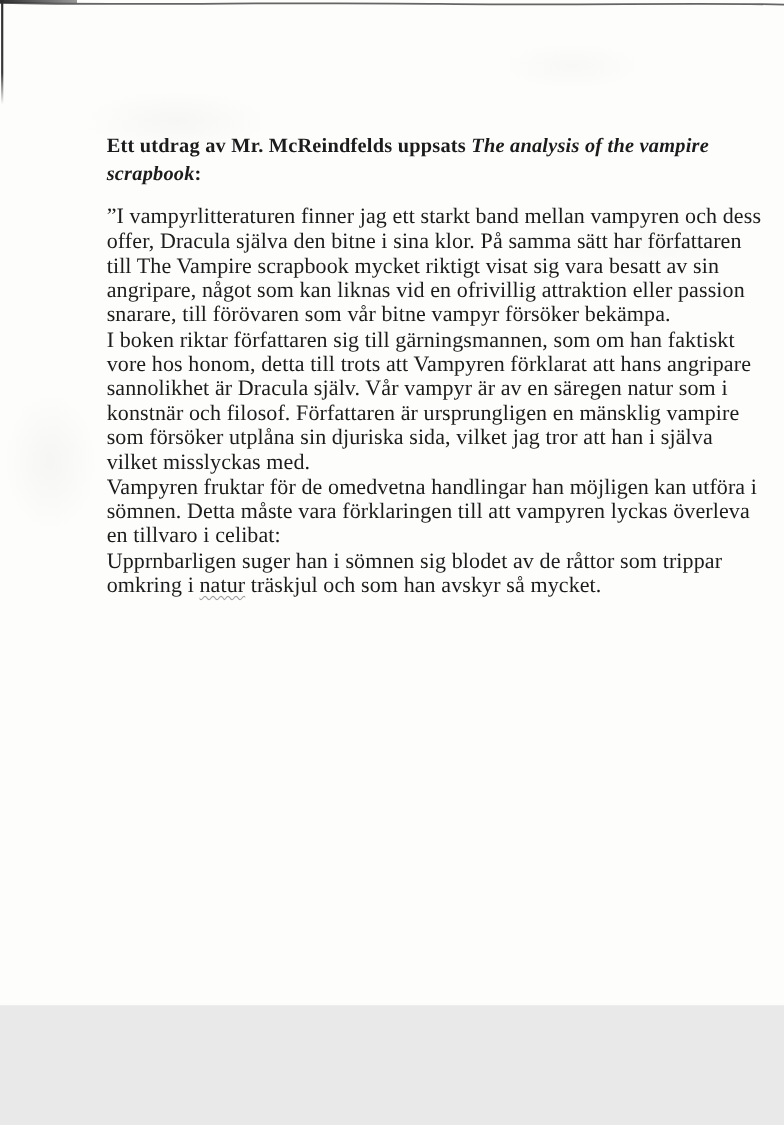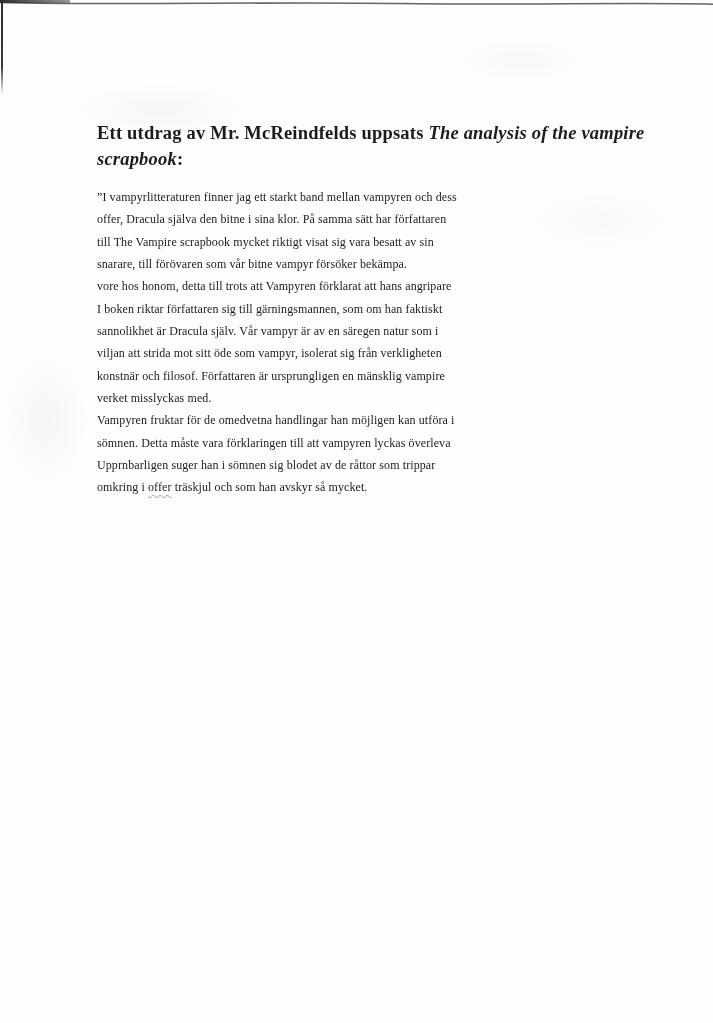--- a/index.html
+++ b/index.html
@@ -3,21 +3,21 @@
 <meta charset="utf-8">
 <style>
   html, body {
     margin: 0;
     padding: 0;
     background: #e9e9e9;
   }
   .scan-page {
     position: relative;
     width: 713px;
-    height: 1023px;
+    height: 914px;
     margin: 0 auto;
     background:
       radial-gradient(ellipse 120px 40px at 160px 110px, rgba(190,190,190,0.10), transparent 70%),
       radial-gradient(ellipse 90px 30px at 520px 60px, rgba(190,190,190,0.08), transparent 70%),
       radial-gradient(ellipse 60px 90px at 46px 420px, rgba(180,180,180,0.10), transparent 70%),
       radial-gradient(ellipse 100px 40px at 600px 220px, rgba(190,190,190,0.07), transparent 70%),
       #fdfdfc;
     overflow: hidden;
     font-family: "Liberation Serif", serif;
     color: #1c1c1c;
@@ -52,21 +52,21 @@
     font-weight: bold;
     letter-spacing: 0.2px;
   }
   .essay-title .seg-bold-italic { font-style: italic; }
   
   .essay-body {
     position: absolute;
     left: 97px;
     top: 186px;
     width: 590px;
-    font-size: 12px;
+    font-size: 20px;
     line-height: 22.35px;
     letter-spacing: 0.1px;
   }
   .text-line { white-space: nowrap; }
   .seg-italic { }
   .seg-squiggle {
     text-decoration: underline;
     text-decoration-style: wavy;
     text-decoration-color: rgba(110,110,110,0.65);
     text-decoration-thickness: 1px;
@@ -83,26 +83,28 @@
   </svg>
   <div class="scan-corner-top-left"></div>
   <div class="scan-edge-left"></div>
 
   <h1 class="essay-title" id="essay-title"><span class="seg-bold">Ett utdrag av Mr. McReindfelds uppsats </span><span class="seg-bold-italic">The analysis of the vampire scrapbook</span><span class="seg-bold">:</span></h1>
 
   <div class="essay-body" id="essay-body">
       <div class="text-line"><span>”I vampyrlitteraturen finner jag ett starkt band mellan vampyren och dess</span></div>
       <div class="text-line"><span>offer, Dracula själva den bitne i sina klor. På samma sätt har författaren</span></div>
       <div class="text-line"><span>till </span><span class="seg-italic">The Vampire scrapbook</span><span> mycket riktigt visat sig vara besatt av sin</span></div>
+      <div class="text-line"><span>angripare, något som kan liknas vid en ofrivillig attraktion eller passion</span></div>
       <div class="text-line"><span>snarare, till förövaren som vår bitne vampyr försöker bekämpa.</span></div>
+      <div class="text-line"><span>I boken riktar författaren sig till gärningsmannen, som om han faktiskt</span></div>
       <div class="text-line"><span>vore hos honom, detta till trots att Vampyren förklarat att hans angripare</span></div>
-      <div class="text-line"><span>I boken riktar författaren sig till gärningsmannen, som om han faktiskt</span></div>
       <div class="text-line"><span>sannolikhet är Dracula själv. Vår vampyr är av en säregen natur som i</span></div>
-      <div class="text-line"><span>viljan att strida mot sitt öde som vampyr, isolerat sig från verkligheten</span></div>
       <div class="text-line"><span>konstnär och filosof. Författaren är ursprungligen en mänsklig vampire</span></div>
-      <div class="text-line"><span>verket misslyckas med.</span></div>
+      <div class="text-line"><span>som försöker utplåna sin djuriska sida, vilket jag tror att han i själva</span></div>
+      <div class="text-line"><span>vilket misslyckas med.</span></div>
       <div class="text-line"><span>Vampyren fruktar för de omedvetna handlingar han möjligen kan utföra i</span></div>
       <div class="text-line"><span>sömnen. Detta måste vara förklaringen till att vampyren lyckas överleva</span></div>
+      <div class="text-line"><span>en tillvaro i celibat:</span></div>
       <div class="text-line"><span>Upprnbarligen suger han i sömnen sig blodet av de råttor som trippar</span></div>
-      <div class="text-line"><span>omkring i </span><span class="seg-squiggle">offer</span><span> träskjul och som han avskyr så mycket.</span></div>
+      <div class="text-line"><span>omkring i </span><span class="seg-squiggle">natur</span><span> träskjul och som han avskyr så mycket.</span></div>
     </div>
 
 </div>
 
 </body></html>

